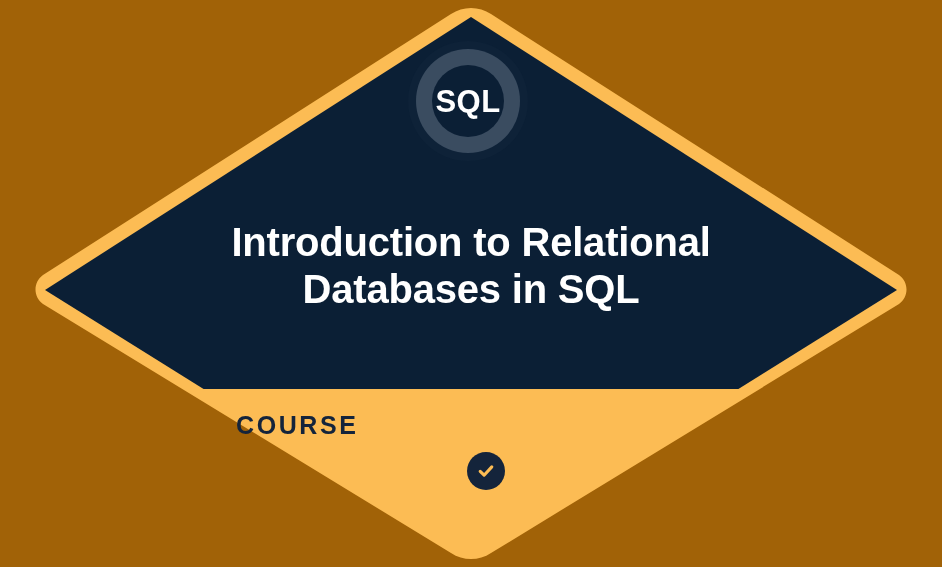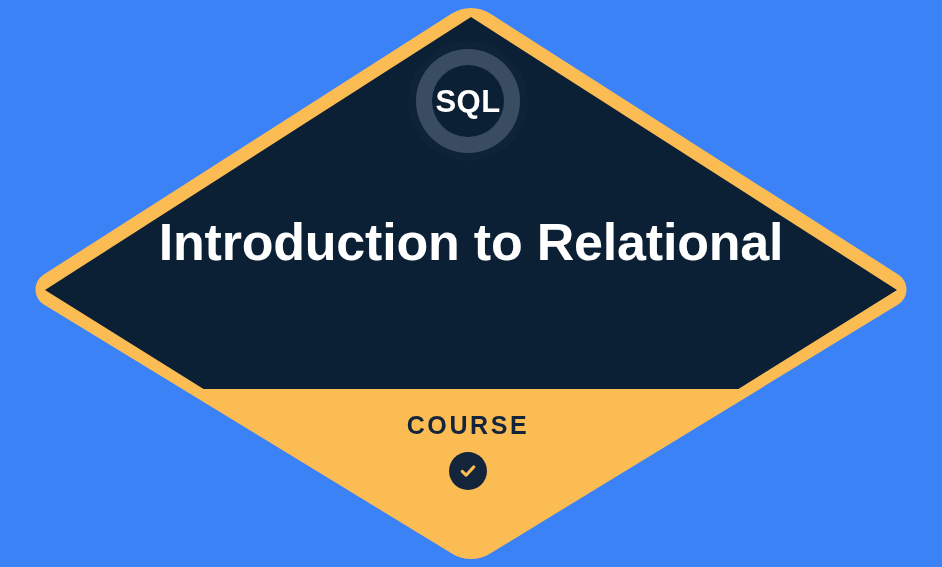--- a/index.html
+++ b/index.html
@@ -12,21 +12,21 @@
     width: 942px;
     height: 567px;
     overflow: hidden;
     font-family: "Liberation Sans", sans-serif;
   }
 
   #badge-stage {
     position: relative;
     width: 942px;
     height: 567px;
-    background: #3b82f6;
+    background: #a16207;
   }
 
   #badge-svg {
     position: absolute;
     left: 0;
     top: 0;
     width: 942px;
     height: 567px;
     display: block;
   }
@@ -75,36 +75,36 @@
   }
 
   
   .course-title {
     position: absolute;
     left: 60px;
     top: 219px;
     width: 822px;
     text-align: center;
     color: #ffffff;
-    font-size: 52px;
+    font-size: 40px;
     font-weight: bold;
     line-height: 47px;
     letter-spacing: -0.2px;
   }
   .course-title .line {
     display: block;
   }
 
   
   .status-block {
     position: absolute;
-    left: 218px;
+    left: 236px;
     top: 408px;
     width: 500px;
-    text-align: center;
+    text-align: left;
   }
   .status-line {
     display: block;
     color: #14243b;
     font-size: 25px;
     font-weight: bold;
     letter-spacing: 2.6px;
     line-height: 35px;
   }
   .status-check {
@@ -154,20 +154,21 @@
   </svg>
 
   <div class="emblem">
     <span class="emblem-ring"></span>
     <span class="emblem-core"></span>
     <span class="emblem-label">SQL</span>
   </div>
 
   <div class="course-title">
     <span class="line">Introduction to Relational</span>
+    <span class="line">Databases in SQL</span>
   </div>
 
   <div class="status-block">
     <span class="status-line">COURSE</span>
     <div class="status-check">
       <svg width="22" height="22" viewBox="0 0 22 22" aria-hidden="true">
         <path d="M5.2 11.4 L9.1 15.2 L16.8 6.9" fill="none" stroke="#fcbc54" stroke-width="3.1" stroke-linecap="round" stroke-linejoin="round"></path>
       </svg>
     </div>
   </div>

